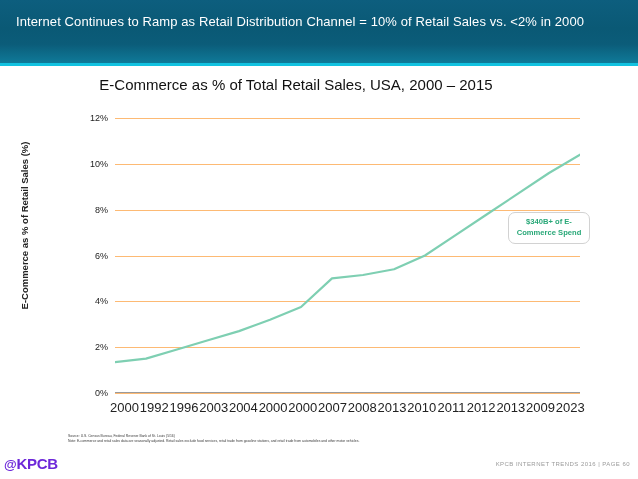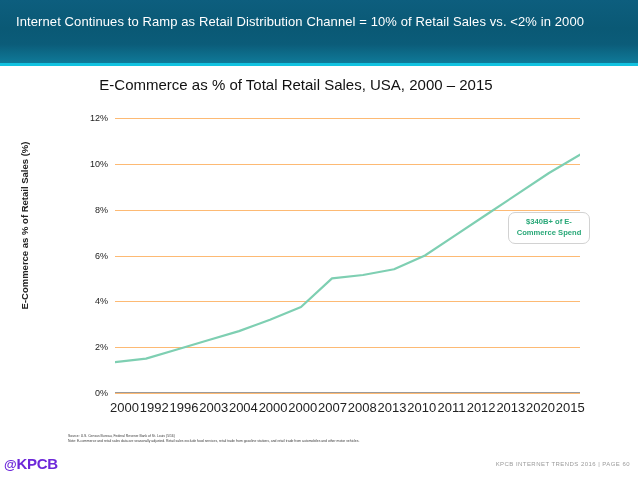--- a/index.html
+++ b/index.html
@@ -152,22 +152,22 @@
       <span class="xtick">2004</span>
       <span class="xtick">2000</span>
       <span class="xtick">2000</span>
       <span class="xtick">2007</span>
       <span class="xtick">2008</span>
       <span class="xtick">2013</span>
       <span class="xtick">2010</span>
       <span class="xtick">2011</span>
       <span class="xtick">2012</span>
       <span class="xtick">2013</span>
-      <span class="xtick">2020</span>
-      <span class="xtick">2015</span>
+      <span class="xtick">2009</span>
+      <span class="xtick">2023</span>
     </div>
 
   <div class="callout">$340B+ of E-Commerce Spend</div>
 </div>
 
 <div class="footnotes">
   <div class="footnote">Source: U.S. Census Bureau, Federal Reserve Bank of St. Louis (5/16)</div>
   <div class="footnote">Note: E-commerce and retail sales data are seasonally adjusted. Retail sales exclude food services, retail trade from gasoline stations, and retail trade from automobiles and other motor vehicles.</div>
 </div>
 

